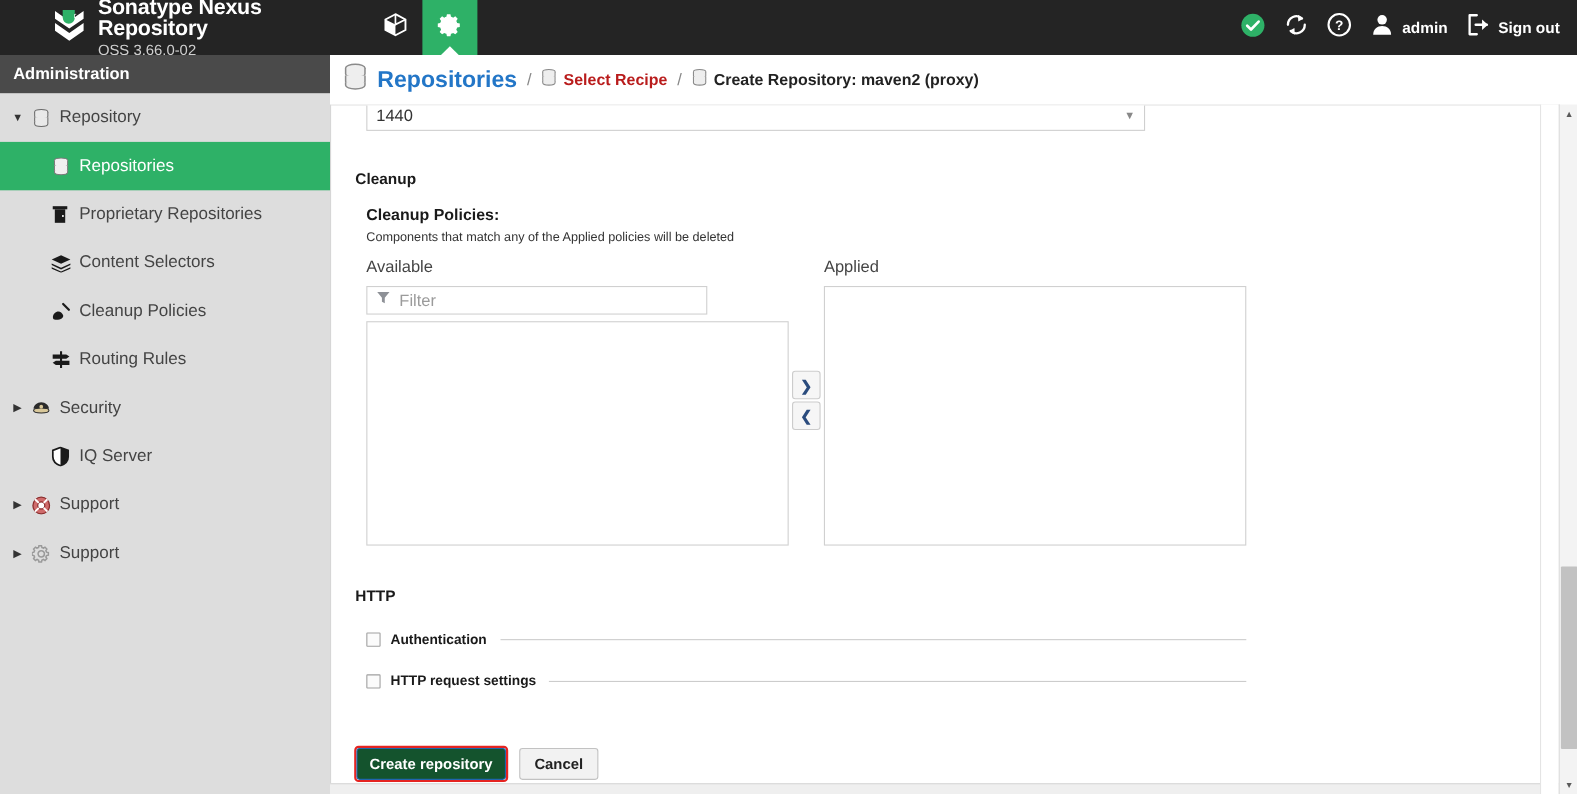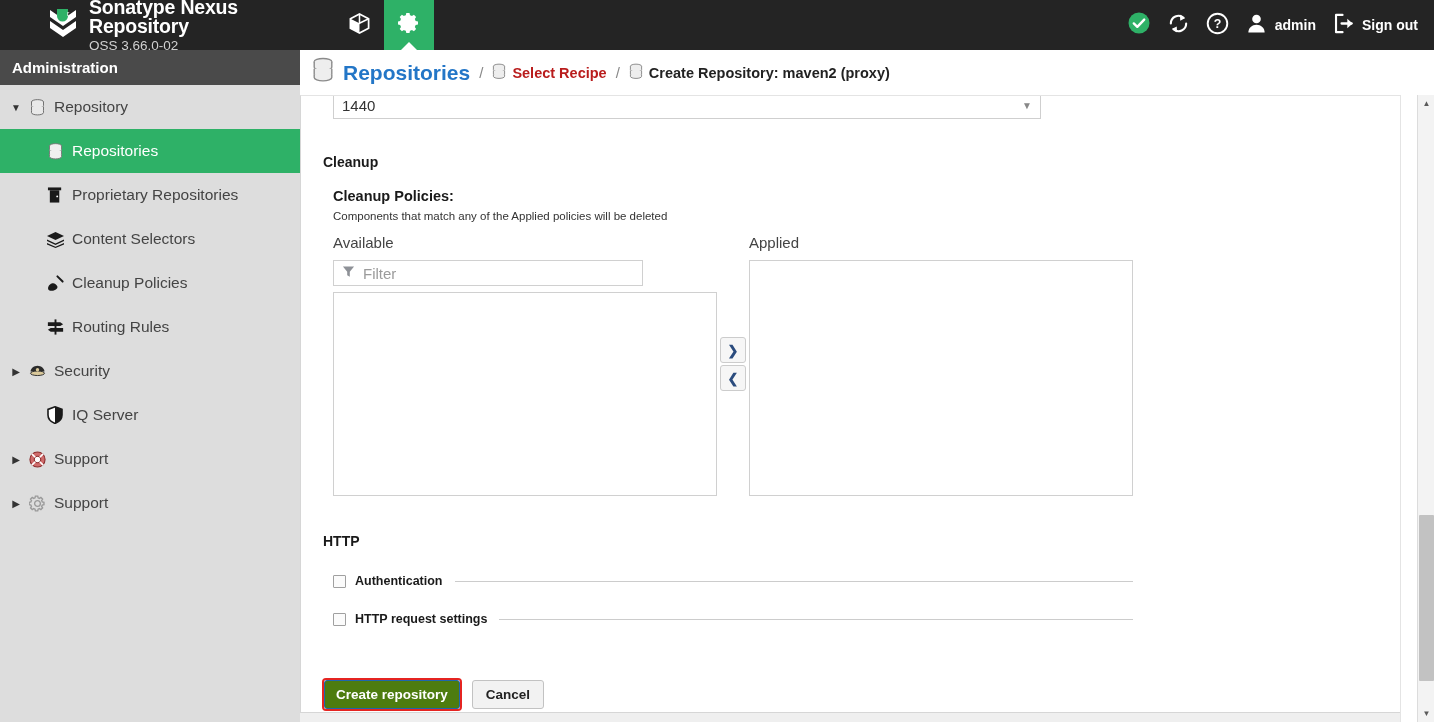--- a/index.html
+++ b/index.html
@@ -200,21 +200,21 @@
   .chk-text {
     font-size: 12.5px; font-weight: bold; color: #1a1a1a;
     margin-left: 9px; white-space: nowrap;
   }
   .chk-rule {
     flex: 1; height: 1px; background: #cccccc; margin-left: 12px;
   }
 
   .btn-row { position: absolute; left: 322px; top: 678px; display: flex; align-items: center; gap: 10px; }
   .btn-primary {
-    background: #4d7c0f; color: #ffffff;
+    background: #14532d; color: #ffffff;
     font-size: 13.5px; font-weight: bold;
     border: 1px solid #1f66ad; border-radius: 3px;
     padding: 6px 11px; cursor: pointer;
     font-family: "Liberation Sans", sans-serif;
   }
   .btn-primary-wrap {
     border: 2px solid #e52421; border-radius: 4px; padding: 0px;
     display: inline-flex;
   }
   .btn-default {

